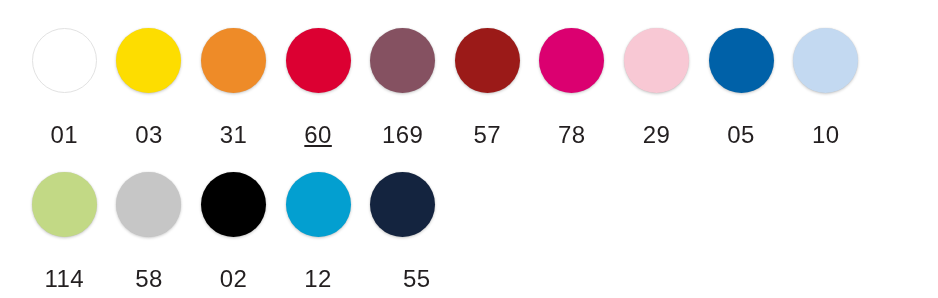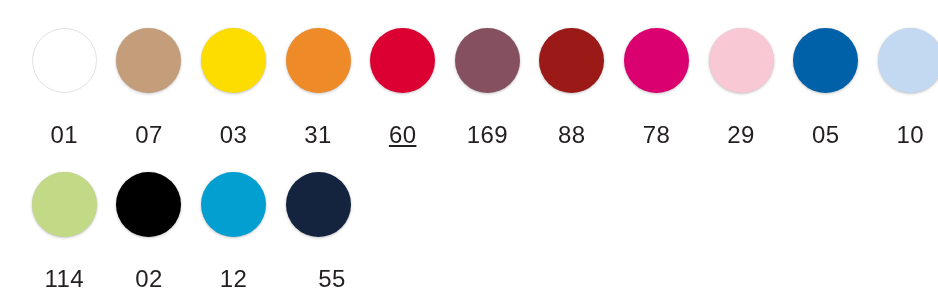--- a/index.html
+++ b/index.html
@@ -63,42 +63,38 @@
 </head>
 <body style="background: rgb(255, 255, 255);">
 
 <div id="palette">
   <div class="swatch-row" id="row-1">
       <div class="swatch-cell">
         <div class="swatch-dot is-white" title="#FFFFFF" style="background: rgb(255, 255, 255);"></div>
         <div class="swatch-label" style="color: rgb(35, 31, 32);">01</div>
       </div>
       <div class="swatch-cell">
-        <div class="swatch-dot" title="#C49E7B" style="background: rgb(196, 158, 123);"></div>
-        <div class="swatch-label" style="color: rgb(35, 31, 32);">07</div>
-      </div>
-      <div class="swatch-cell">
         <div class="swatch-dot" title="#FDDD00" style="background: rgb(253, 221, 0);"></div>
         <div class="swatch-label" style="color: rgb(35, 31, 32);">03</div>
       </div>
       <div class="swatch-cell">
         <div class="swatch-dot" title="#EE8B28" style="background: rgb(238, 139, 40);"></div>
         <div class="swatch-label" style="color: rgb(35, 31, 32);">31</div>
       </div>
       <div class="swatch-cell">
         <div class="swatch-dot" title="#DC0032" style="background: rgb(220, 0, 50);"></div>
         <div class="swatch-label" style="color: rgb(35, 31, 32); text-decoration: underline;">60</div>
       </div>
       <div class="swatch-cell">
         <div class="swatch-dot" title="#855161" style="background: rgb(133, 81, 97);"></div>
         <div class="swatch-label" style="color: rgb(35, 31, 32);">169</div>
       </div>
       <div class="swatch-cell">
         <div class="swatch-dot" title="#9B1A18" style="background: rgb(155, 26, 24);"></div>
-        <div class="swatch-label" style="color: rgb(35, 31, 32);">88</div>
+        <div class="swatch-label" style="color: rgb(35, 31, 32);">57</div>
       </div>
       <div class="swatch-cell">
         <div class="swatch-dot" title="#DB0070" style="background: rgb(219, 0, 112);"></div>
         <div class="swatch-label" style="color: rgb(35, 31, 32);">78</div>
       </div>
       <div class="swatch-cell">
         <div class="swatch-dot" title="#F8C8D4" style="background: rgb(248, 200, 212);"></div>
         <div class="swatch-label" style="color: rgb(35, 31, 32);">29</div>
       </div>
       <div class="swatch-cell">
@@ -109,20 +105,24 @@
         <div class="swatch-dot" title="#C3D9F1" style="background: rgb(195, 217, 241);"></div>
         <div class="swatch-label" style="color: rgb(35, 31, 32);">10</div>
       </div>
     </div>
   <div class="swatch-row" id="row-2">
       <div class="swatch-cell">
         <div class="swatch-dot" title="#C2D985" style="background: rgb(194, 217, 133);"></div>
         <div class="swatch-label" style="color: rgb(35, 31, 32);">114</div>
       </div>
       <div class="swatch-cell">
+        <div class="swatch-dot" title="#C6C6C6" style="background: rgb(198, 198, 198);"></div>
+        <div class="swatch-label" style="color: rgb(35, 31, 32);">58</div>
+      </div>
+      <div class="swatch-cell">
         <div class="swatch-dot" title="#000000" style="background: rgb(0, 0, 0);"></div>
         <div class="swatch-label" style="color: rgb(35, 31, 32);">02</div>
       </div>
       <div class="swatch-cell">
         <div class="swatch-dot" title="#039FD0" style="background: rgb(3, 159, 208);"></div>
         <div class="swatch-label" style="color: rgb(35, 31, 32);">12</div>
       </div>
       <div class="swatch-cell">
         <div class="swatch-dot" title="#14243F" style="background: rgb(20, 36, 63);"></div>
         <div class="swatch-label" style="color: rgb(35, 31, 32); margin-left: 28px;">55</div>

